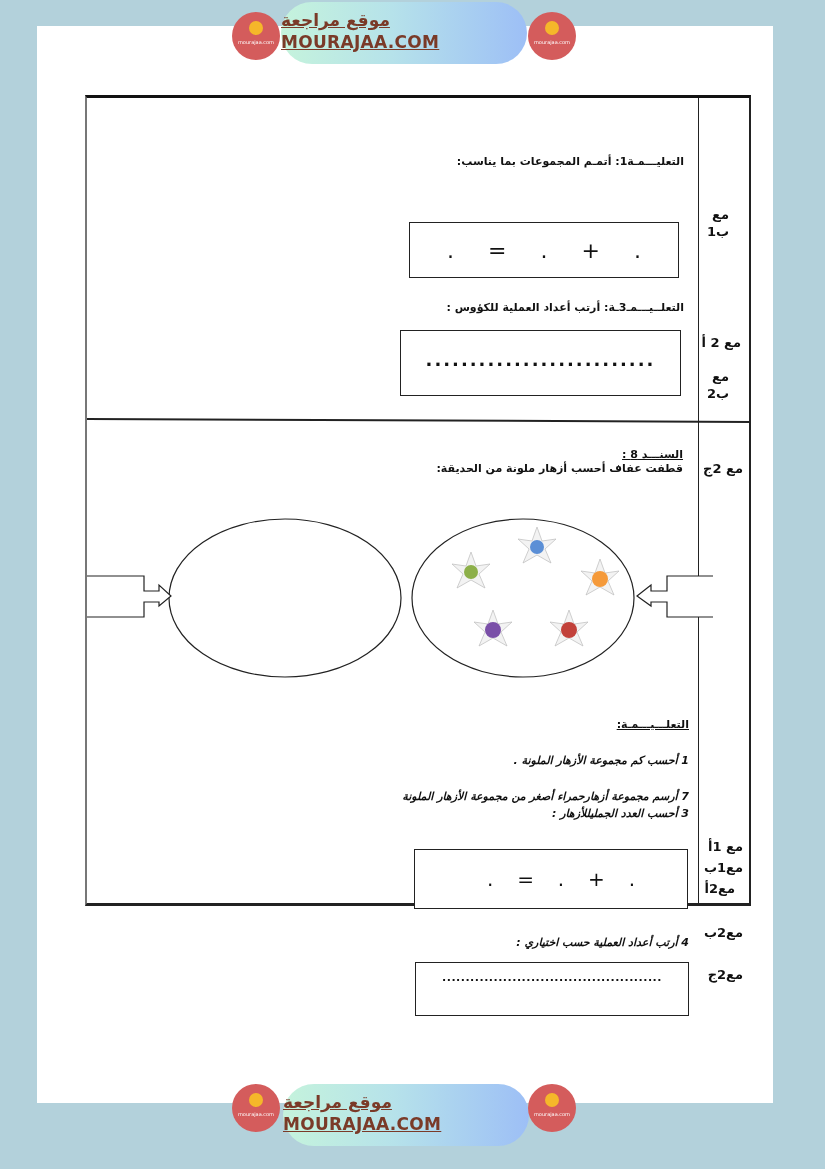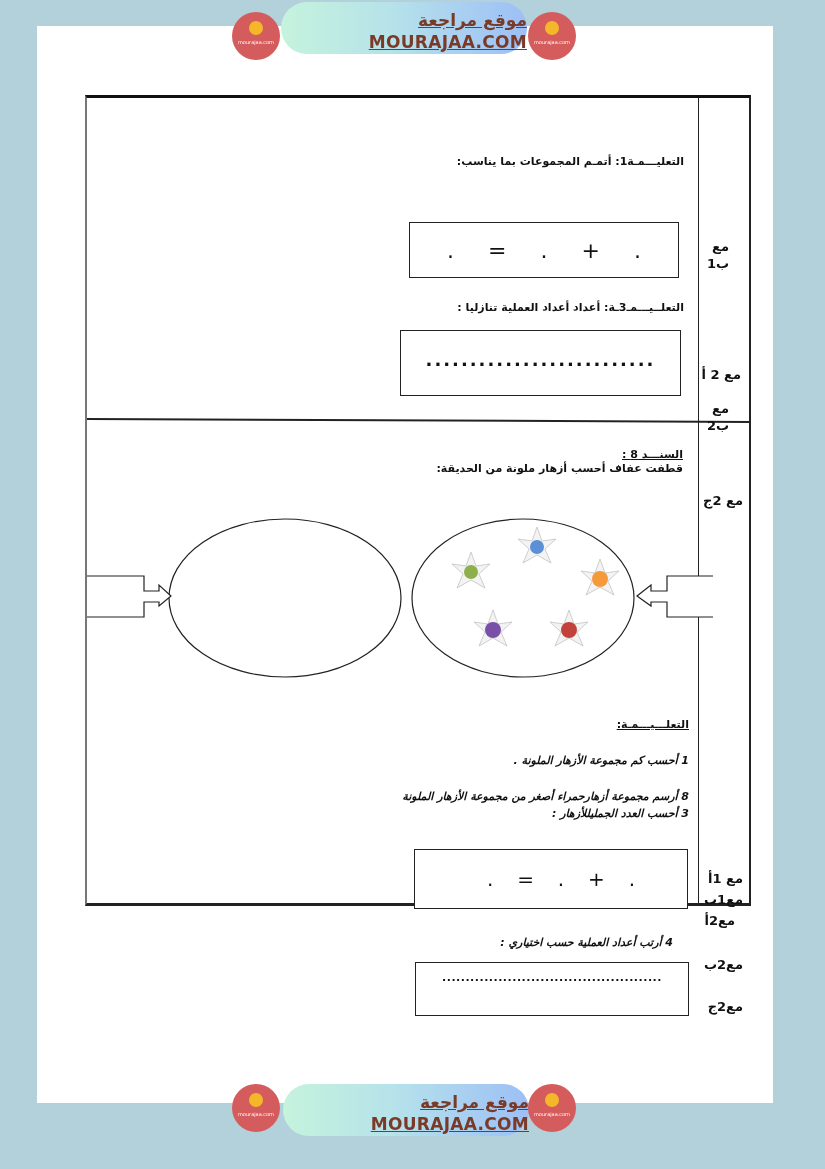--- a/index.html
+++ b/index.html
@@ -6,24 +6,24 @@
   body {
     width:825px; height:1169px; position:relative; overflow:hidden;
     background:#b3d1db;
     font-family:"DejaVu Sans", sans-serif;
   }
   .page {
     position:absolute; left:37px; top:26px; width:736px; height:1077px;
     background:#ffffff;
   }
   .banner {
-    position:absolute; left:281px; width:246px; height:52px;
+    position:absolute; left:281px; width:246px; height:62px;
     border-radius:31px;
     background:linear-gradient(90deg,#c5f3dc 0%,#b6e2ea 45%,#9dbff6 100%);
-    text-align:right; color:#7a3a28; font-weight:bold;
+    text-align:left; color:#7a3a28; font-weight:bold;
     font-family:"DejaVu Sans", sans-serif;
   }
   .banner .ar { display:block; font-size:17px; line-height:22px; margin-top:7px; text-decoration:underline; }
   .banner .en { display:block; font-size:17px; line-height:22px; text-decoration:underline; letter-spacing:0.3px; }
   .badge {
     position:absolute; width:48px; height:48px; border-radius:50%;
     background:#d45c5c; color:#fff;
   }
   .badge .dot {
     position:absolute; left:17px; top:9px; width:14px; height:14px; border-radius:50%;
@@ -36,21 +36,21 @@
     border-top:3px solid #111; border-left:2px solid #777; border-right:2px solid #222; border-bottom:3px solid #222;
     box-sizing:border-box;
   }
   .col-divider { position:absolute; left:611px; top:0; bottom:0; width:1px; background:#222; }
   .hline { position:absolute; left:0; width:664px; height:2px; background:#222; transform:rotate(0.25deg); transform-origin:left; top:320px; }
 
   .rtl { direction:rtl; text-align:right; position:absolute; color:#111; font-family:"DejaVu Sans", sans-serif; }
   .instr { font-size:11px; font-weight:bold; }
   .italic { font-style:italic; }
   .ul { text-decoration:underline; }
-  .code { font-size:13px; font-weight:bold; line-height:17px;margin-top:32px; }
+  .code { font-size:13px; font-weight:bold; line-height:17px; }
 
   .box { position:absolute; border:1px solid #222; background:#fff; }
   .eq {
     position:absolute; left:0; right:0; top:50%; transform:translateY(-50%);
     display:flex; justify-content:space-around; align-items:center; font-size:22px; color:#111;
   }
   .dots { position:absolute; left:0; right:0; text-align:center; letter-spacing:2px; color:#111; font-weight:bold; }
   svg { position:absolute; }
 </style>
 </head>
@@ -80,21 +80,21 @@
   <div class="box" style="left:322px; top:124px; width:268px; height:54px;">
     <div class="eq" style="padding:0 20px; box-sizing:border-box; flex-direction:row-reverse;">
       <span>.</span>
       <span>+</span>
       <span>.</span>
       <span>=</span>
       <span>.</span>
     </div>
   </div>
 
-  <div class="rtl instr" style="right:65px; top:203px; width:400px;">التعلــيـــمـ3ـة: أعداد أعداد العملية تنازليا :</div>
+  <div class="rtl instr" style="right:65px; top:203px; width:400px;">التعلــيـــمـ3ـة: أرتب أعداد العملية للكؤوس :</div>
 
   <div class="box" style="left:313px; top:232px; width:279px; height:64px;">
     <div class="dots" style="top:18px; font-size:18px;">..........................</div>
   </div>
 
   <div class="rtl code" style="right:20px; top:108px; width:34px;">مع ب1</div>
   <div class="rtl code" style="right:8px; top:236px; width:40px;">مع 2 أ</div>
   <div class="rtl code" style="right:20px; top:270px; width:34px;">مع ب2</div>
 
   <div class="rtl code" style="right:6px; top:362px; width:50px;">مع 2ج</div>
@@ -126,34 +126,34 @@
       <circle r="8" fill="#7a4fa8"></circle>
     </g>
     <g transform="translate(162,114)">
       <polygon points="0,-20 5,-6 19,-8 8,2 14,16 0,8 -14,16 -8,2 -19,-8 -5,-6" fill="#f3f3f3" stroke="#bbb" stroke-width="0.7"></polygon>
       <circle r="8" fill="#c2413a"></circle>
     </g>
   </svg>
 
   <div class="rtl instr ul" style="right:60px; top:620px; width:200px;">التعلـــيـــمـة:</div>
   <div class="rtl instr italic" style="right:60px; top:656px; width:400px;">1 أحسب كم مجموعة الأزهار الملونة .</div>
-  <div class="rtl instr italic" style="right:60px; top:692px; width:480px;">8 أرسم مجموعة أزهارحمراء أصغر من مجموعة الأزهار الملونة</div>
+  <div class="rtl instr italic" style="right:60px; top:692px; width:480px;">7 أرسم مجموعة أزهارحمراء أصغر من مجموعة الأزهار الملونة</div>
   <div class="rtl instr italic" style="right:60px; top:709px; width:400px;">3 أحسب العدد الجمليللأزهار :</div>
 
   <div class="box" style="left:327px; top:751px; width:272px; height:58px;">
     <div class="eq" style="padding:0 40px 0 60px; box-sizing:border-box; flex-direction:row-reverse; font-size:20px;">
       <span>.</span>
       <span>+</span>
       <span>.</span>
       <span>=</span>
       <span>.</span>
     </div>
   </div>
 
-  <div class="rtl instr italic" style="right:76px; top:838px; width:400px;">4 أرتب أعداد العملية حسب اختياري :</div>
+  <div class="rtl instr italic" style="right:60px; top:838px; width:400px;">4 أرتب أعداد العملية حسب اختياري :</div>
 
   <div class="box" style="left:328px; top:864px; width:272px; height:52px;">
     <div class="dots" style="top:8px; font-size:11px; letter-spacing:0.5px;">...............................................</div>
   </div>
 
   <div class="rtl code" style="right:6px; top:740px; width:50px;">مع 1أ</div>
   <div class="rtl code" style="right:6px; top:761px; width:50px;">مع1ب</div>
   <div class="rtl code" style="right:14px; top:782px; width:40px;text-align:right;">مع2أ</div>
   <div class="rtl code" style="right:6px; top:826px; width:50px;">مع2ب</div>
   <div class="rtl code" style="right:6px; top:868px; width:50px;">مع2ج</div>

